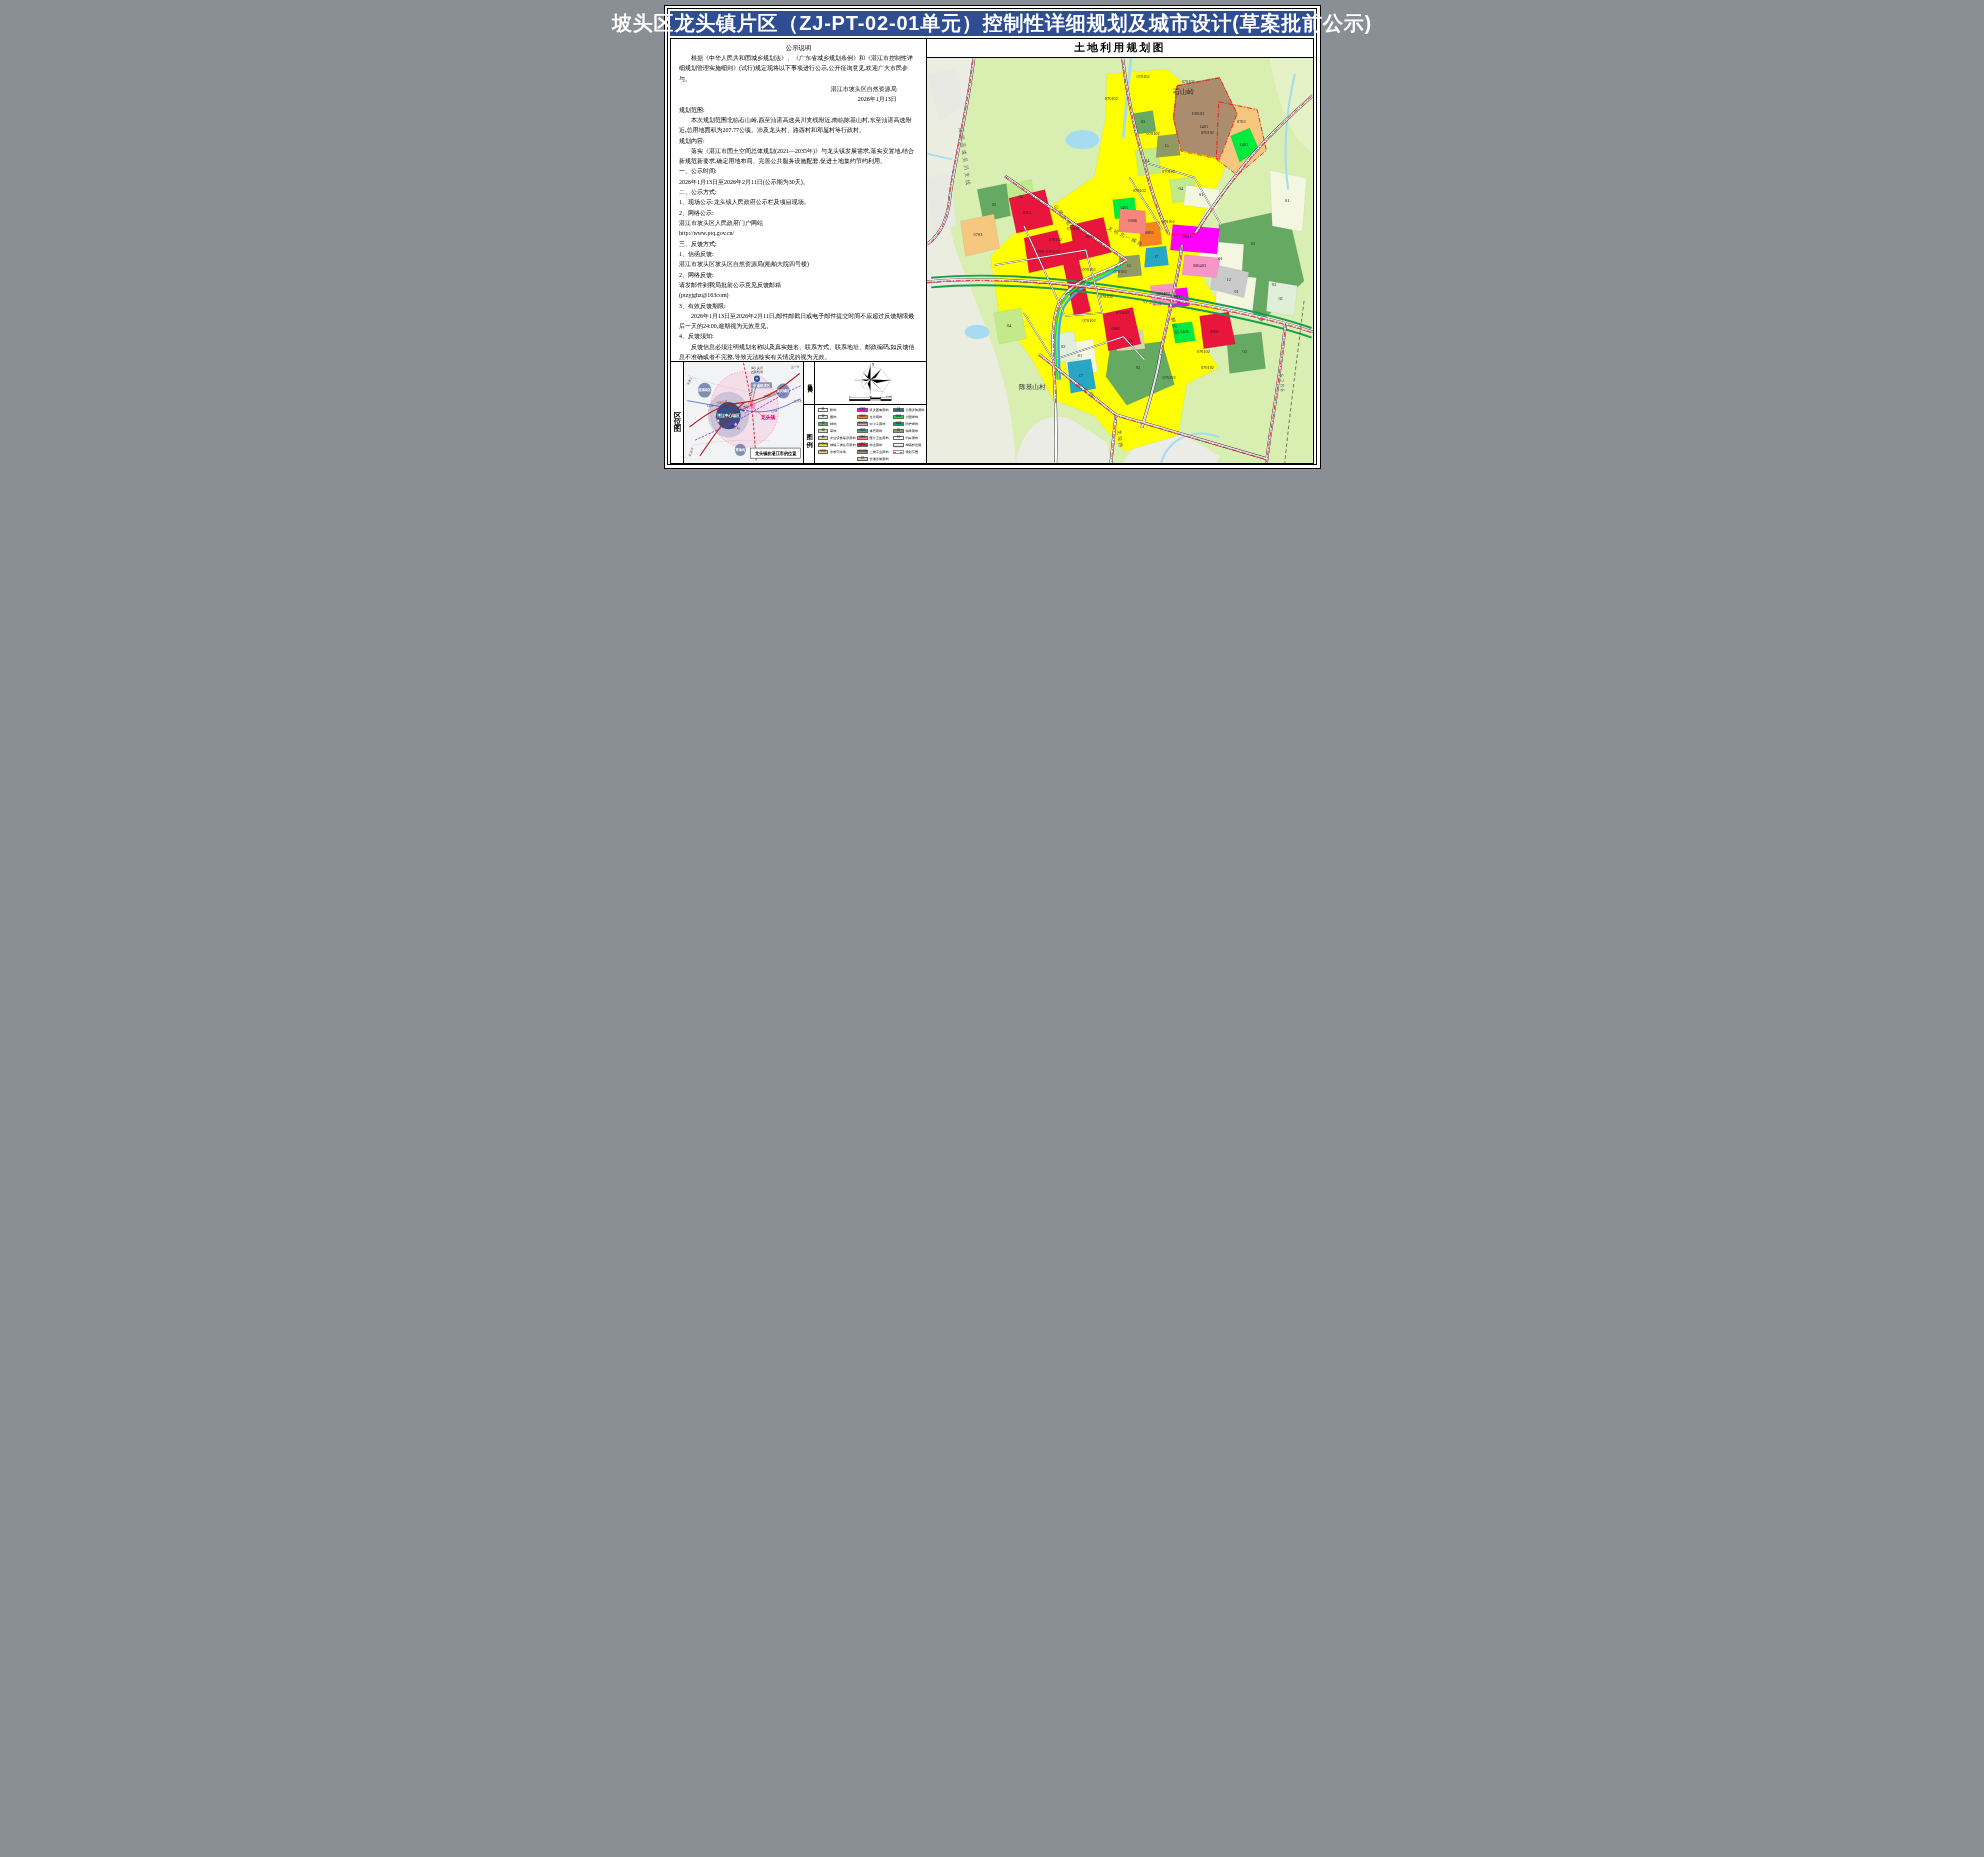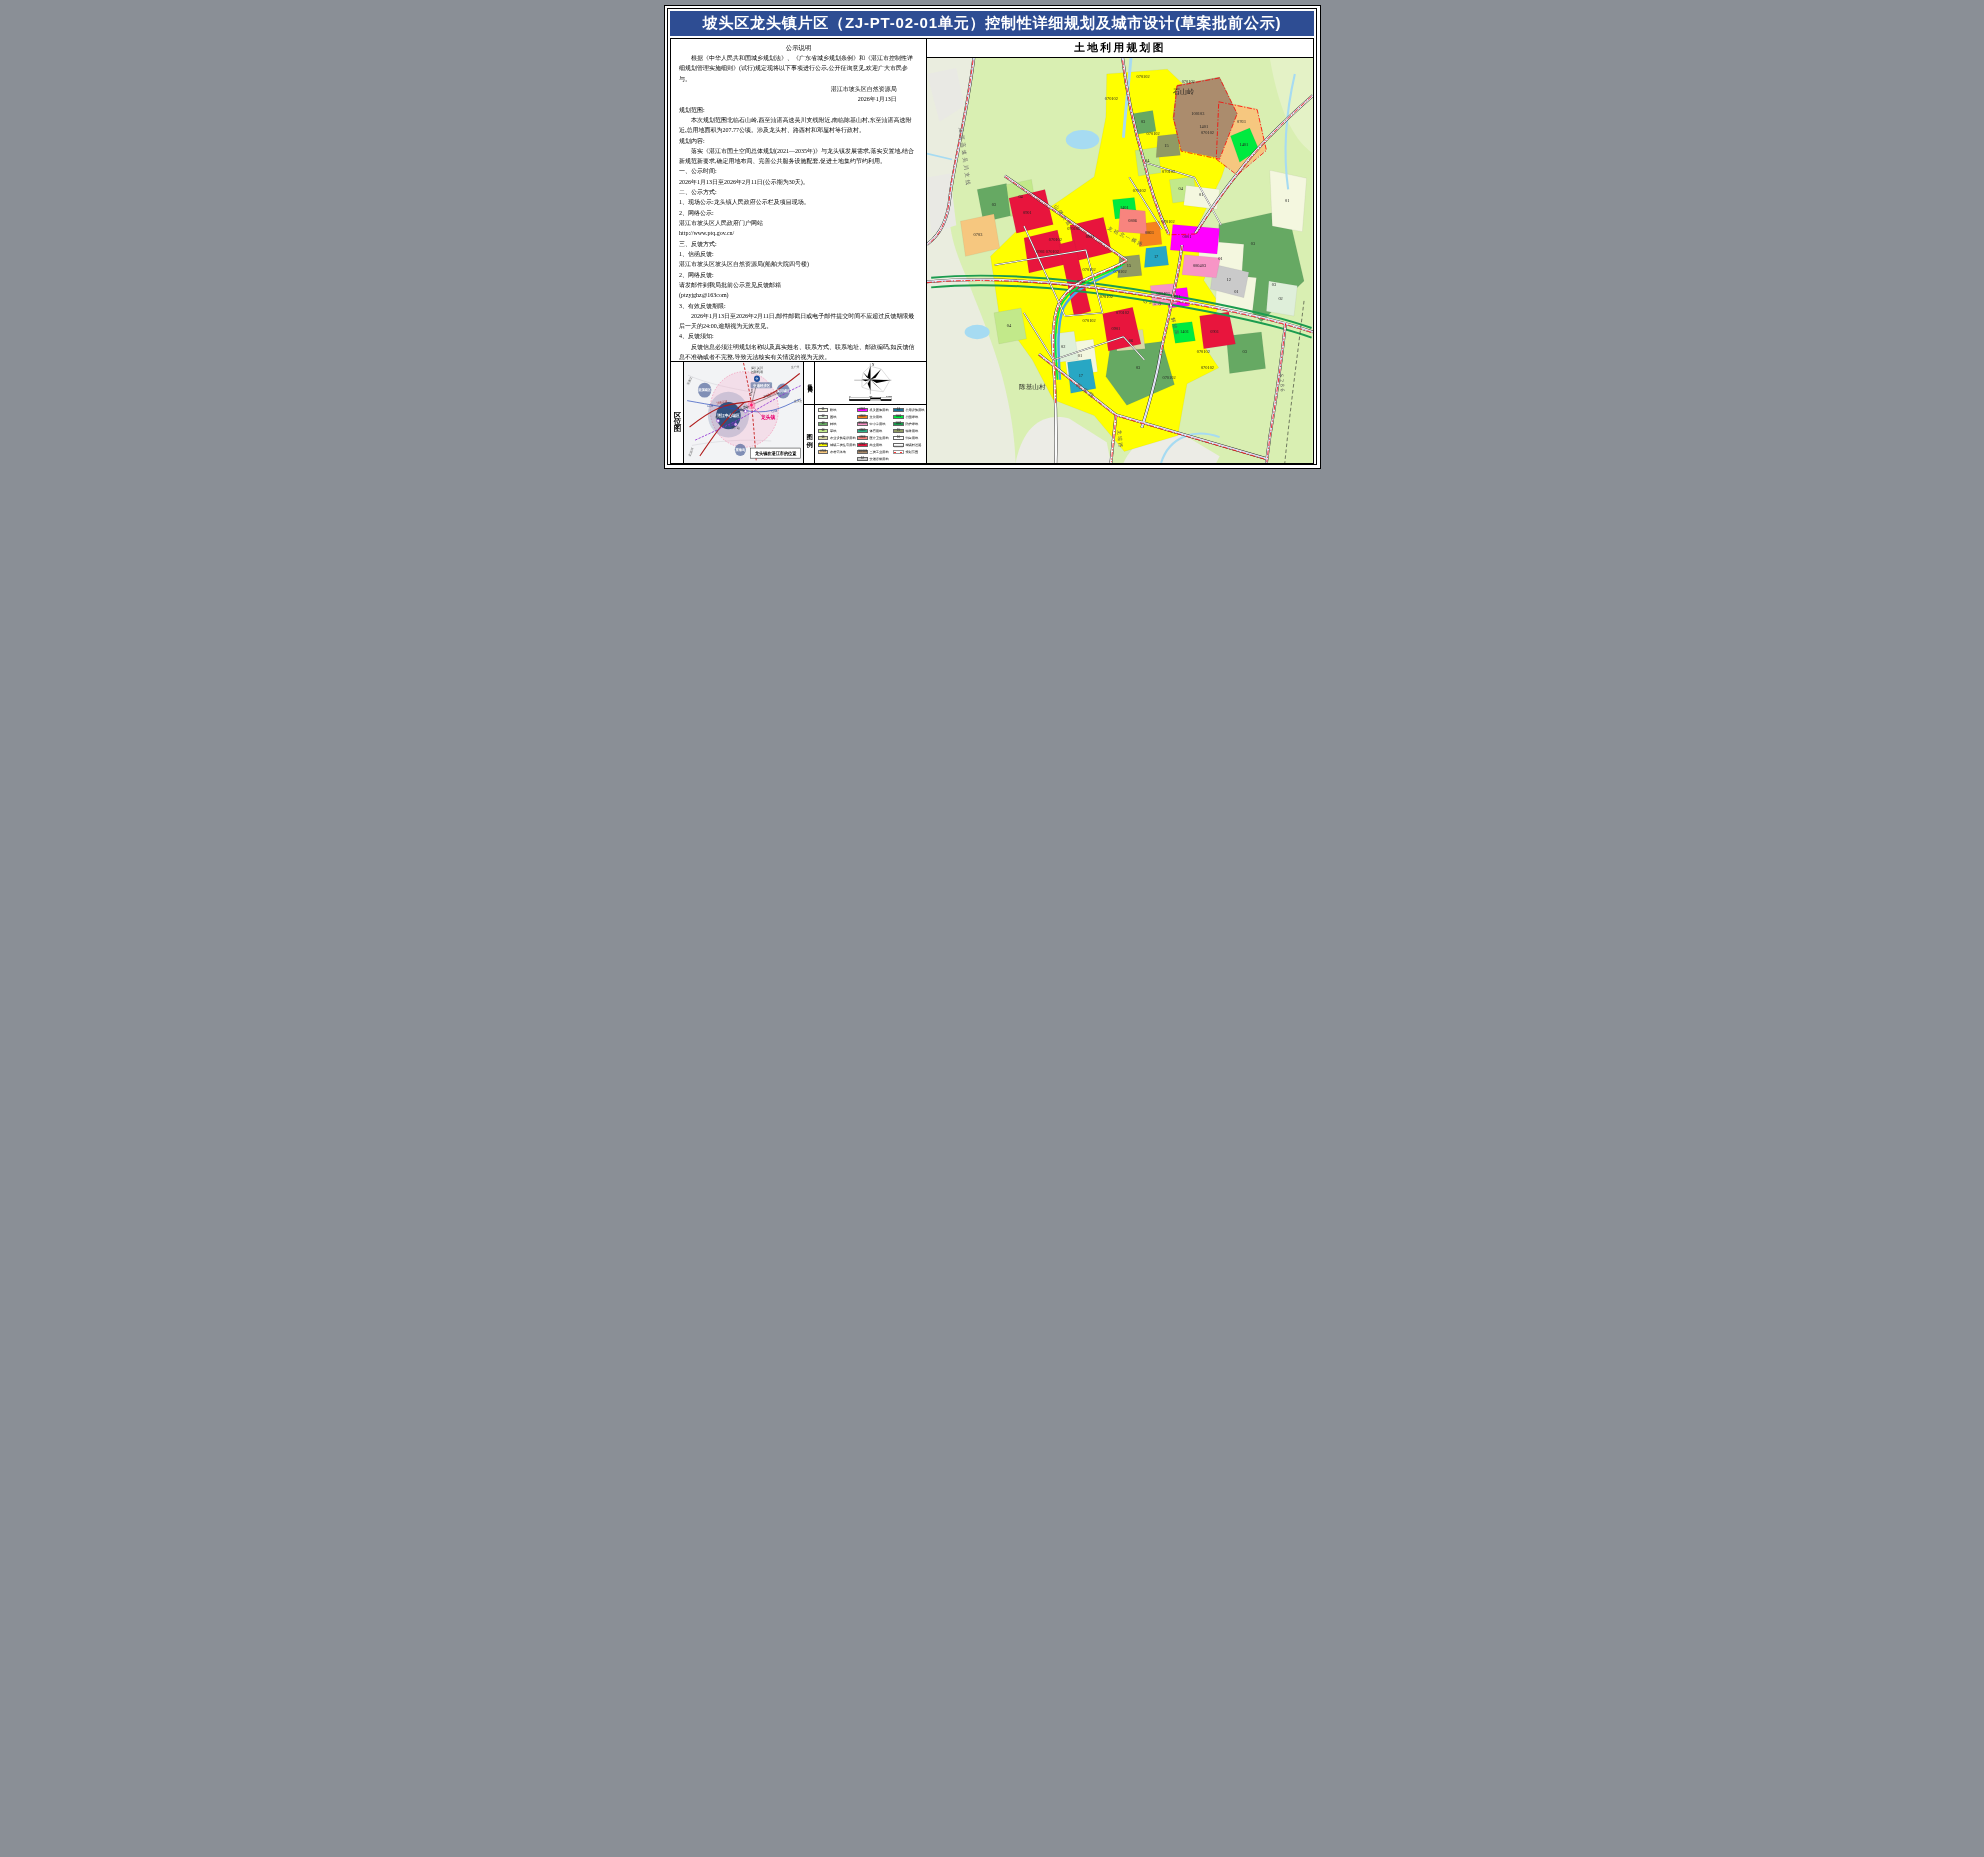--- a/index.html
+++ b/index.html
@@ -1,19 +1,19 @@
 <!DOCTYPE html>
 <html style="--map-bg: #D9EFB2; --map-outside: #ECECE6; --water: #A6DBF2; --water-ch: #47A8E8; --road-fill: #FCFCFC; --road-case: #1a1a1a; --road-cl: #8089E0; --gbuf: #1B9C4F; --gpark: #00EA3F; --boundary: #FF0000;font-size:6.4px"><head>
 <meta charset="utf-8">
 <style>
   html,body{margin:0;padding:0;background:#8a8f96;font-family:"Liberation Serif",serif;}
   .sheet{position:relative;width:657px;height:464px;margin:4.8px auto;background:#fff;border:1.2px solid #000;box-sizing:border-box;}
   .inner{position:absolute;left:2.4px;top:2.4px;right:2.4px;bottom:2.4px;border:0.6px solid #000;}
   .banner{position:absolute;left:5.6px;right:5.6px;top:4.8px;height:25.4px;display:flex;align-items:center;justify-content:center;}
-  .banner h1{margin:0;color:#fff;font-family:"Liberation Sans",sans-serif;font-size:15px;font-weight:bold;letter-spacing:0.8px;white-space:nowrap;}
+  .banner h1{margin:0;color:#fff;font-family:"Liberation Sans",sans-serif;font-size:20px;font-weight:bold;letter-spacing:0.8px;white-space:nowrap;}
   .main{position:absolute;left:5.6px;right:5.6px;top:32px;bottom:4px;border:0.8px solid #000;display:flex;}
   .left{width:256px;border-right:0.8px solid #000;display:flex;flex-direction:column;box-sizing:border-box;}
   .notice{flex:1;padding:3.2px 8px 1.6px 8px;overflow:hidden;font-size:6px;color:#000;}
   .notice p{margin:0;line-height:1.72;}
   .notice .s-h{text-align:center;font-size:6.4px;}
   .notice .s-indent{text-indent:2em;}
   .notice .s-right{text-align:right;padding-right:21.4px;}
   .bottomstrip{height:101px;border-top:0.8px solid #000;display:flex;}
   .vlabel{writing-mode:vertical-rl;text-orientation:upright;display:flex;align-items:center;justify-content:center;border-right:0.6px solid #000;font-weight:bold;}
   .loccell{width:132px;border-right:0.8px solid #000;display:flex;}

